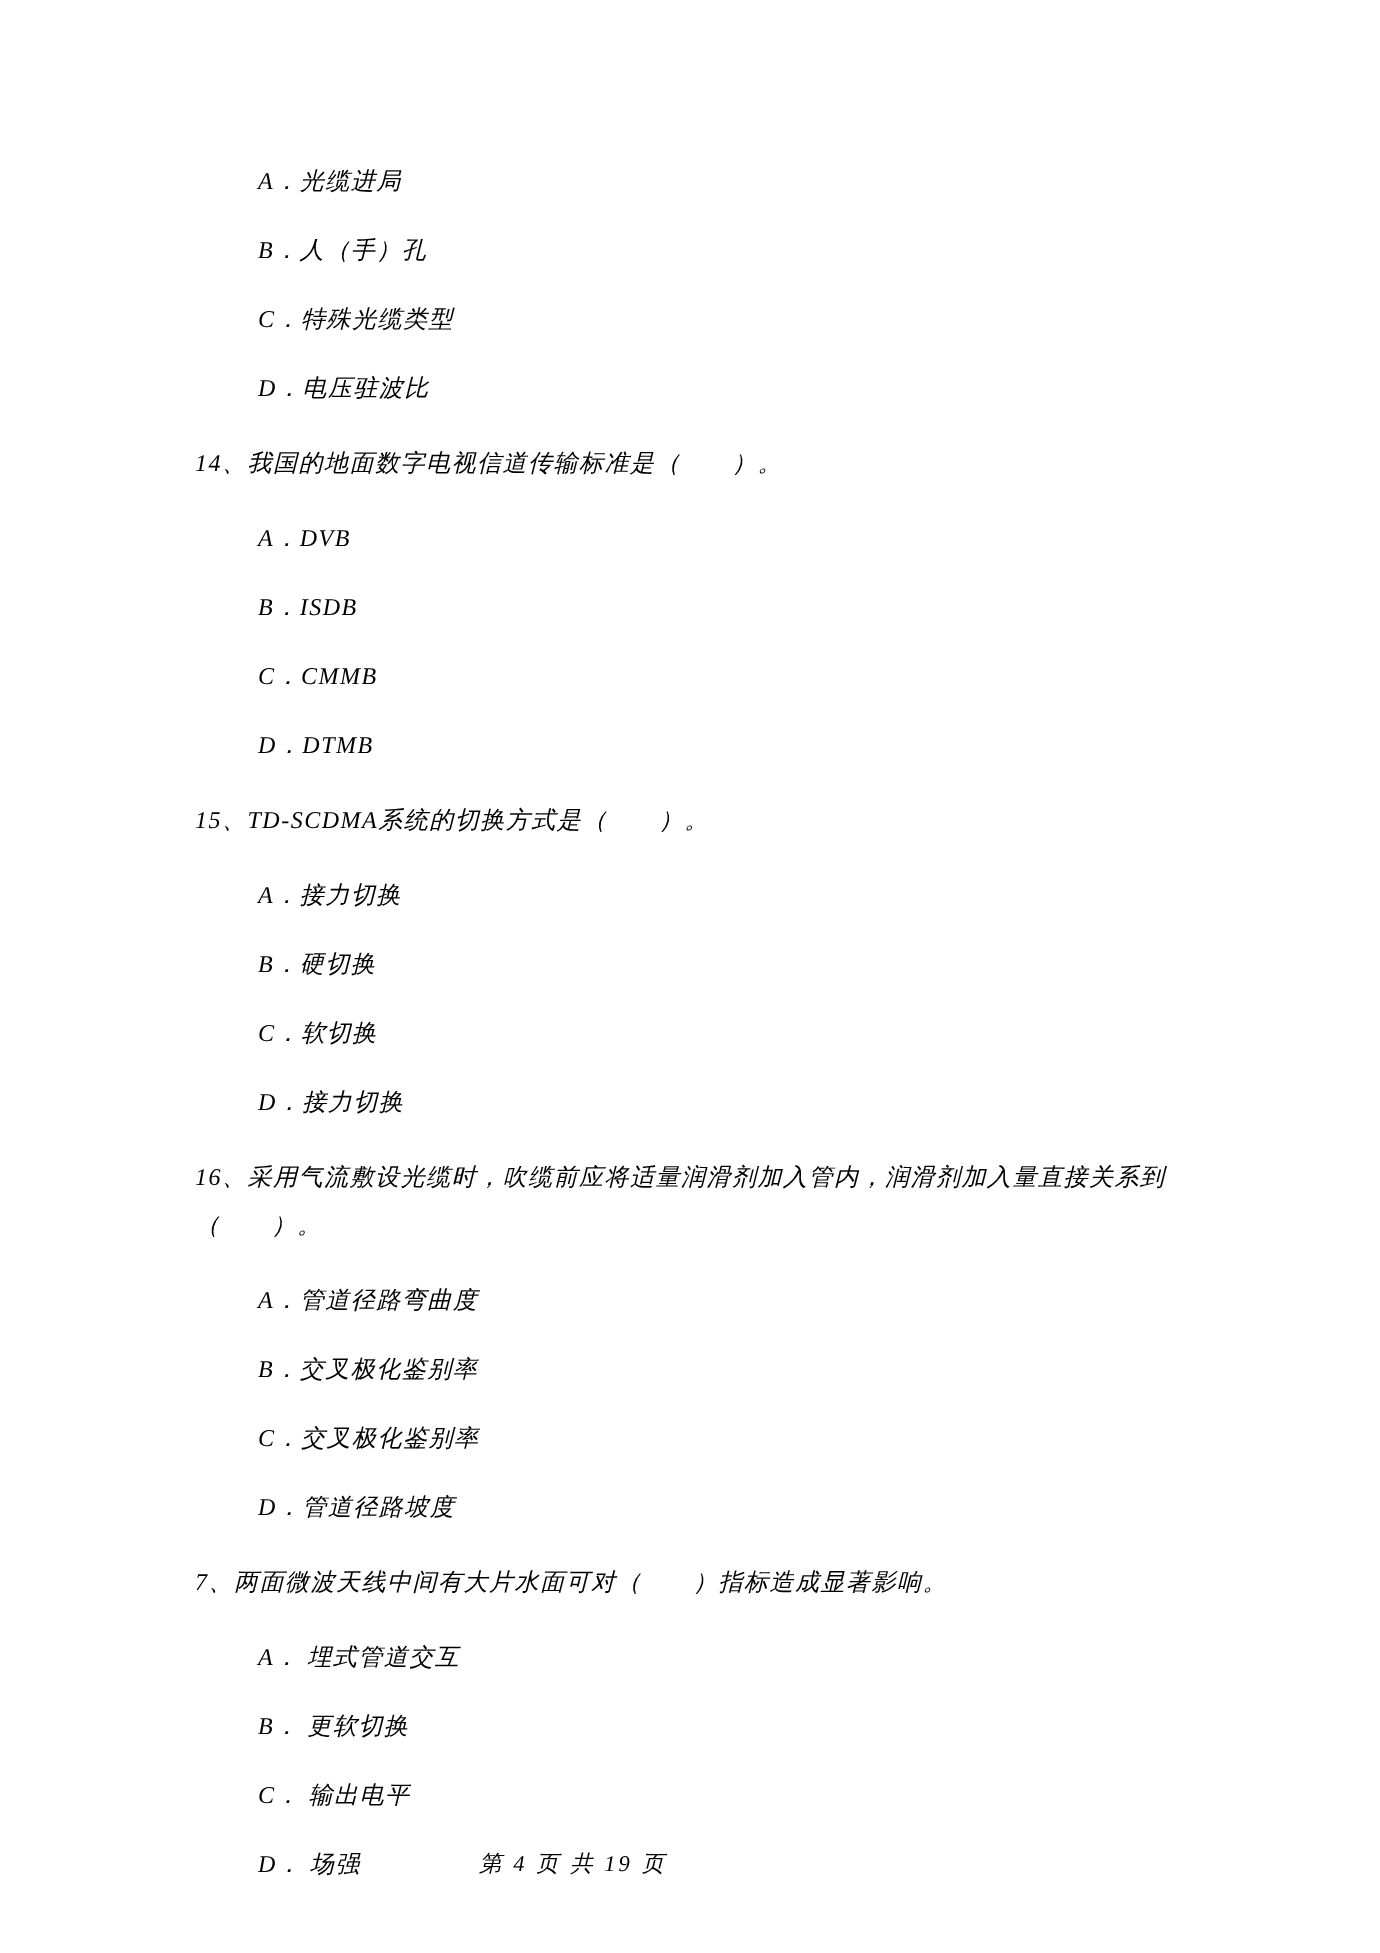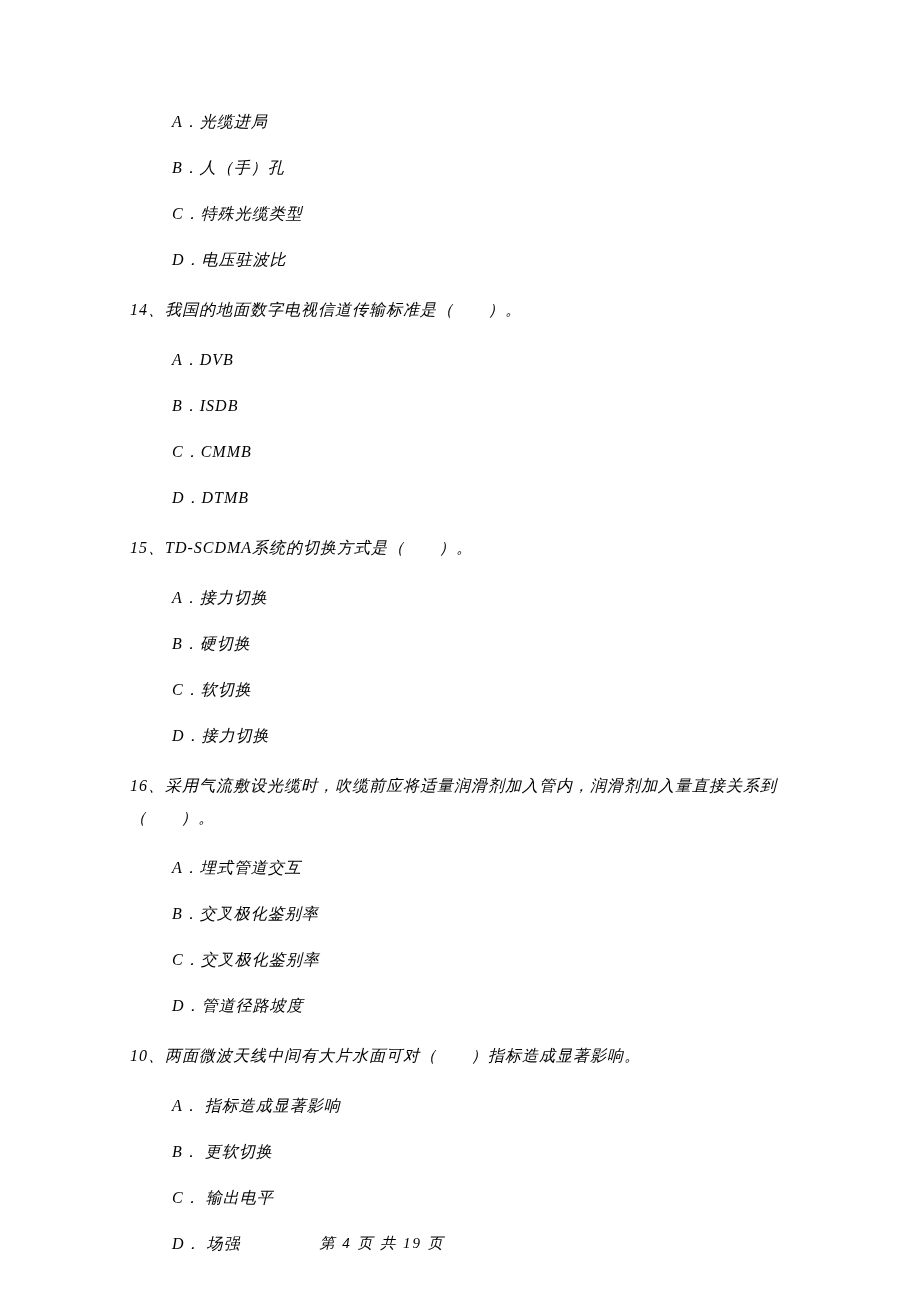--- a/index.html
+++ b/index.html
@@ -53,24 +53,24 @@
 <div class="option">C．CMMB</div>
 <div class="option">D．DTMB</div>
 
 <div class="question">15、TD-SCDMA系统的切换方式是（　　）。</div>
 <div class="option">A．接力切换</div>
 <div class="option">B．硬切换</div>
 <div class="option">C．软切换</div>
 <div class="option">D．接力切换</div>
 
 <div class="question">16、采用气流敷设光缆时，吹缆前应将适量润滑剂加入管内，润滑剂加入量直接关系到（　　）。</div>
-<div class="option">A．埋式管道交互</div>
+<div class="option">A．管道径路弯曲度</div>
 <div class="option">B．交叉极化鉴别率</div>
 <div class="option">C．交叉极化鉴别率</div>
 <div class="option">D．管道径路坡度</div>
 
-<div class="question">10、两面微波天线中间有大片水面可对（　　）指标造成显著影响。</div>
-<div class="option">A． 指标造成显著影响</div>
+<div class="question">7、两面微波天线中间有大片水面可对（　　）指标造成显著影响。</div>
+<div class="option">A． 埋式管道交互</div>
 <div class="option">B． 更软切换</div>
 <div class="option">C． 输出电平</div>
 <div class="option">D． 场强</div>
 
 <div class="footer">第 4 页 共 19 页</div>
 
 </body></html>

